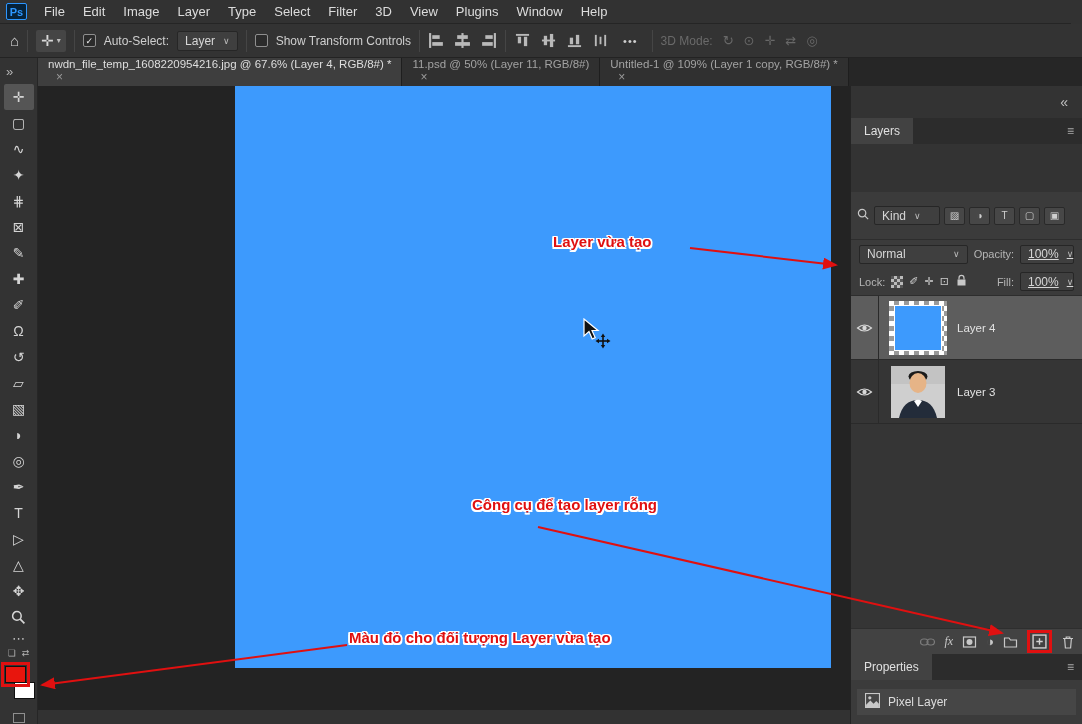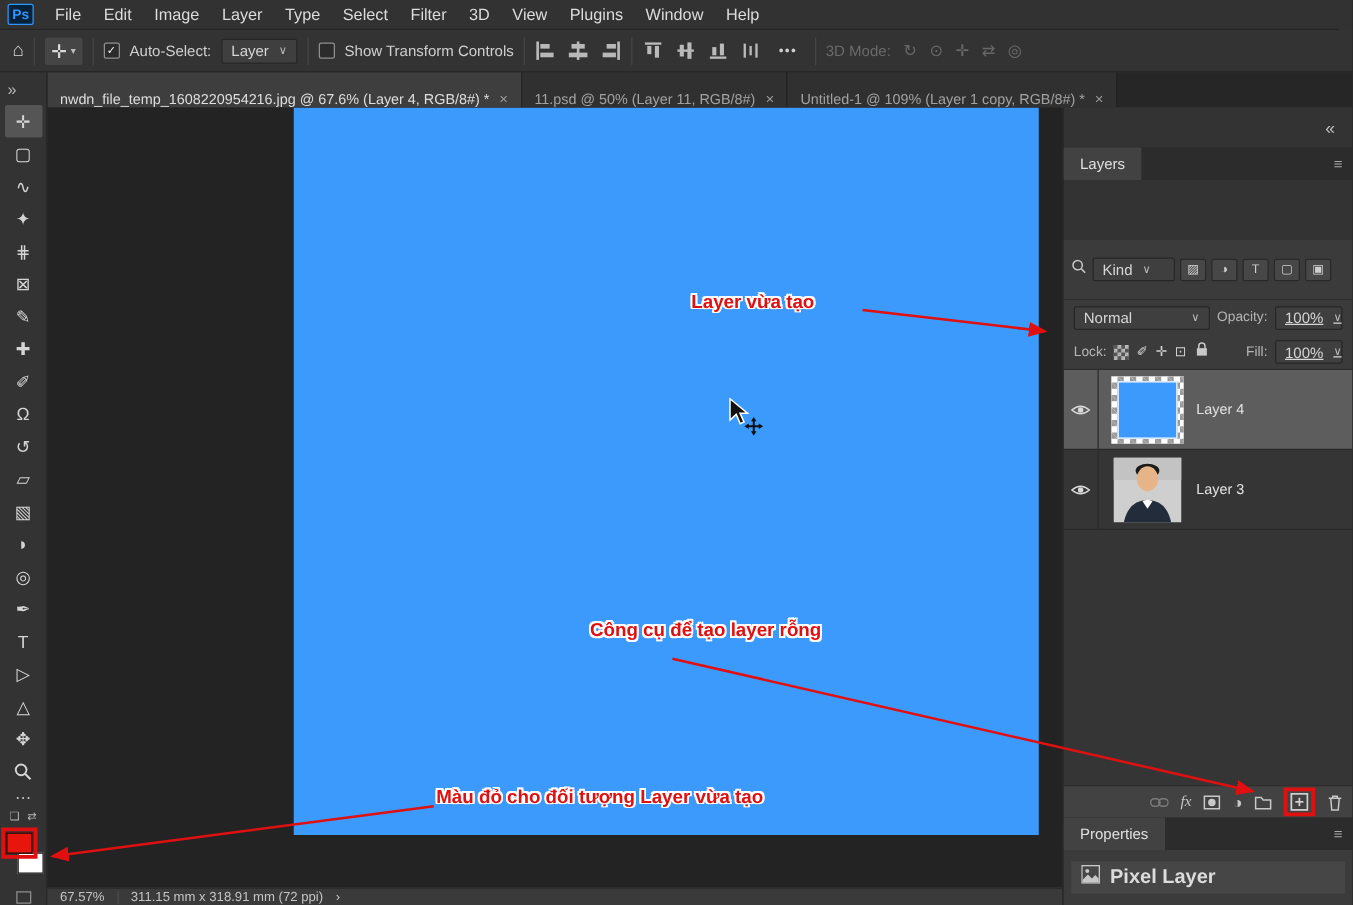--- a/index.html
+++ b/index.html
@@ -23,21 +23,21 @@
   .sel-caret { font-size:9px; color:#bdbdbd; }
   .alicon { width:17px; height:15px; display:flex; align-items:center; justify-content:center; }
   .alicon svg { fill:#b9b9b9; }
   .align-group { display:flex; gap:9px; align-items:center; }
   .mode3d { display:flex; gap:10px; align-items:center; color:#6a6a6a; }
   .mode3d .g { font-size:13px; color:#686868; }
   .more-btn { font-size:11px; letter-spacing:1px; color:#cfcfcf; padding:2px 6px; }
 
   
   .tabbar { position:absolute; top:58px; left:38px; right:0; height:28px; background:#262626; display:flex; }
-  .tab { display:flex; align-items:flex-end; padding:0 10px; font-size:11.5px; background:#303030; color:#a2a2a2; border-right:1px solid #1e1e1e; white-space:nowrap; }
+  .tab { display:flex; align-items:flex-start; padding:0 10px; font-size:11.5px; background:#303030; color:#a2a2a2; border-right:1px solid #1e1e1e; white-space:nowrap;flex-direction:column; }
   .tab.active { background:#3e3e3e; color:#dedede; }
   .tab-close { margin-left:8px; font-size:12px; color:#9a9a9a; }
 
   
   .toolbar { position:absolute; top:58px; left:0; width:38px; bottom:0; background:#333333; border-right:1px solid #262626; display:flex; flex-direction:column; align-items:center; }
   .tb-collapse { height:26px; width:100%; display:flex; align-items:center; padding-left:6px; color:#b5b5b5; font-size:13px; }
   .tool { width:30px; height:26px; display:flex; align-items:center; justify-content:center; font-size:14px; color:#d4d4d4; border-radius:2px; }
   .tool.sel { background:#555555; }
   .tb-dots { height:16px; color:#bdbdbd; font-size:13px; display:flex; align-items:center; }
   .mini-row { height:14px; display:flex; gap:6px; align-items:center; color:#b5b5b5; font-size:9px; }
@@ -79,21 +79,21 @@
   .checker { background-image:linear-gradient(45deg,#9a9a9a 25%,transparent 25%,transparent 75%,#9a9a9a 75%),linear-gradient(45deg,#9a9a9a 25%,transparent 25%,transparent 75%,#9a9a9a 75%); background-size:10px 10px; background-position:0 0,5px 5px; background-color:#fff; }
   .thumb-blue { width:48px; height:46px; background:var(--canvas-blue,#3d9afd); border:1px solid #ffffff; }
   .layer-name { font-size:11.5px; color:#e2e2e2; }
   .bottombar { height:26px; background:#424242; border-top:1px solid #2e2e2e; display:flex; align-items:center; justify-content:flex-end; gap:9px; padding-right:7px; }
   .bb-ic { display:flex; align-items:center; justify-content:center; }
   .fx-label { font-style:italic; font-size:12px; color:#c8c8c8; font-family:"Liberation Serif","DejaVu Serif",serif; }
   .adjust-g { font-size:13px; color:#c8c8c8; }
   .red-box { border:3px solid var(--accent-red,#e01010); padding:1px 2px; display:flex; align-items:center; justify-content:center; }
   .props-content { height:44px; background:#3b3b3b; display:flex; align-items:center; padding:0 6px; }
   .props-inner { display:flex; align-items:center; gap:8px; background:#464646; height:26px; width:100%; padding:0 8px; }
-  .props-label { font-size:16px; color:#dcdcdc;font-weight:bold; }
+  .props-label { font-size:12px; color:#dcdcdc; }
 
   
   .anno { position:absolute; z-index:40; color:var(--accent-red,#e01010); font-weight:bold; font-size:15px;
     text-shadow:-1.5px -1.5px 0 #fff,1.5px -1.5px 0 #fff,-1.5px 1.5px 0 #fff,1.5px 1.5px 0 #fff,0 -1.5px 0 #fff,0 1.5px 0 #fff,-1.5px 0 0 #fff,1.5px 0 0 #fff; }
   #anno-layer { left:553px; top:233px; }
   #anno-tool { left:472px; top:496px; }
   #anno-color { left:349px; top:629px; }
   .overlay { position:absolute; left:0; top:0; z-index:39; pointer-events:none; }
   .cursor-svg { position:absolute; left:583px; top:318px; z-index:60; pointer-events:none; }
 </style>
@@ -255,26 +255,20 @@
       <div class="fg-swatch"></div>
       <div class="bg-swatch"></div>
     </div>
     <div class="tb-screen"></div>
   </div>
 
   <div class="canvas-area">
     <div class="canvas-image"></div>
   </div>
 
-  <div class="statusbar">
-    <span>67.57%</span>
-    <span class="sdivider"></span>
-    <span>311.15 mm x 318.91 mm (72 ppi)</span>
-    <span>›</span>
-  </div>
 
   <aside class="right-panel">
     <div class="rp-head">
       <span>«</span>
     </div>
 
     <div class="tabrow">
       <span class="ptab">Layers</span>
       <span class="panel-menu">≡</span>
     </div>

